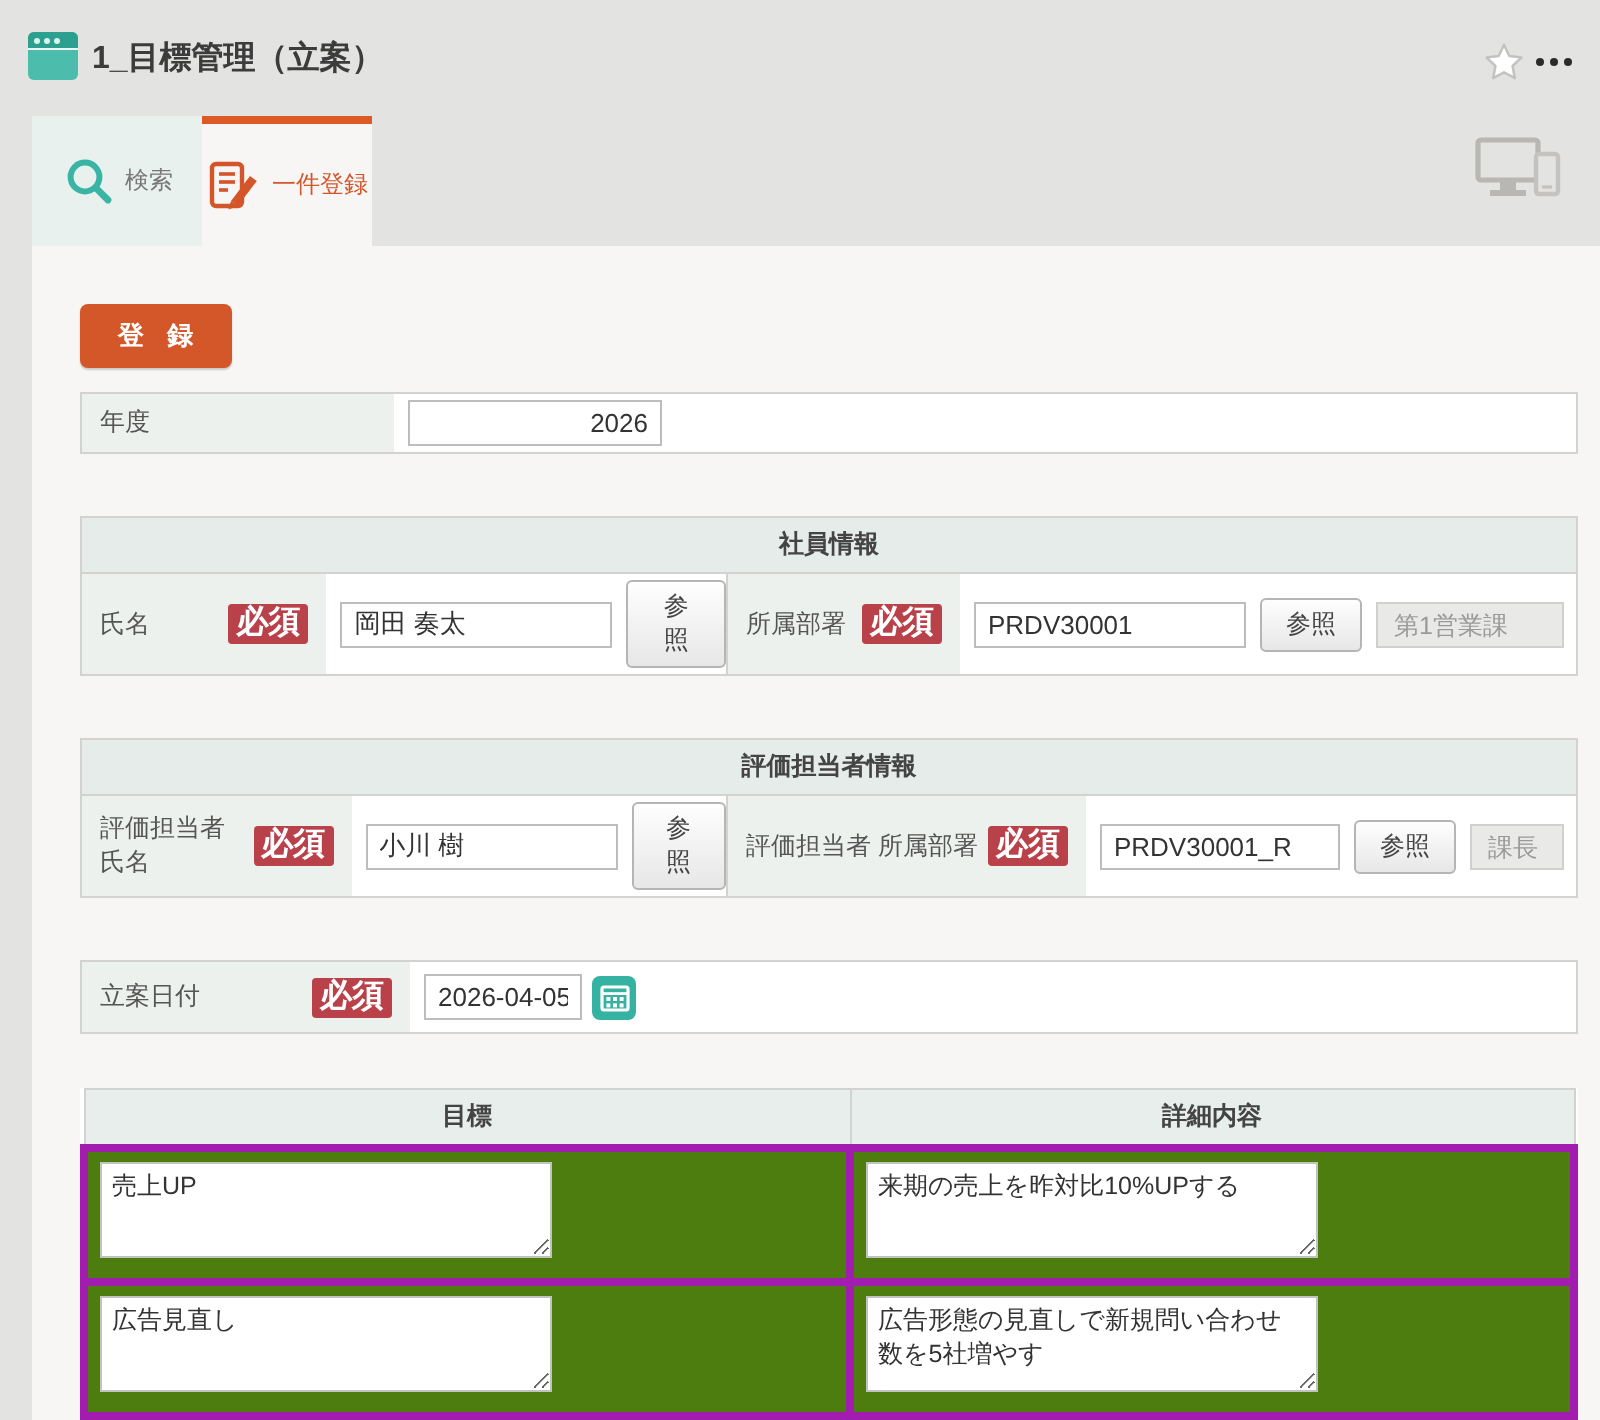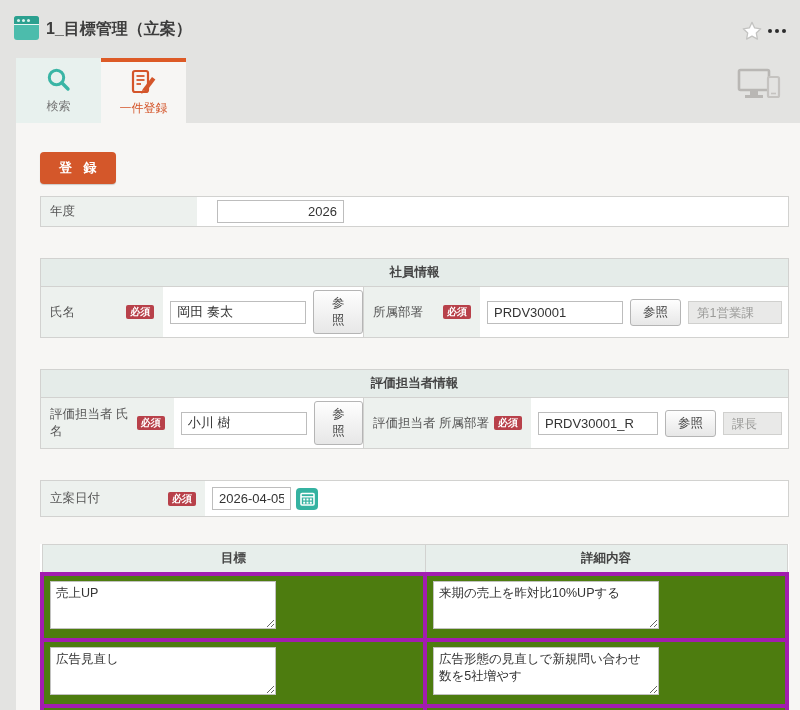--- a/index.html
+++ b/index.html
@@ -20,21 +20,21 @@
     background:#2ba08f; border-bottom:1px solid #e9f6f3; }
   .app-icon .dot { position:absolute; top:3px; width:3px; height:3px; border-radius:50%;
     background:#d8f2ec; }
   .app-title { position:absolute; left:46px; top:19px; font-size:16px; font-weight:bold; color:#3c3c3c; }
   .fav-star { position:absolute; left:741px; top:20px; width:22px; height:22px; cursor:pointer; }
   .more-dots { position:absolute; left:768px; top:29px; display:flex; gap:3px; cursor:pointer; }
   .more-dots i { width:4px; height:4px; border-radius:50%; background:#2b2b2b; }
 
   
   .tabbar { position:absolute; left:16px; top:58px; display:flex; }
-  .tab { width:85px; height:65px; display:flex; flex-direction:column; align-items:center;
+  .tab { width:85px; height:65px; display:flex; flex-direction:row; align-items:center;
     justify-content:center; gap:5px; cursor:pointer; }
   .tab.inactive { background:#e8f1ee; }
   .tab.active { background:#f7f6f4; border-top:4px solid #dd5a26;text-align:center; }
   .tab-label { font-size:12px; color:#777; }
   .tab.active .tab-label { color:#d4552a; }
 
   .device-icon { position:absolute; left:737px; top:68px; cursor:pointer; }
 
   
   .card { position:absolute; left:16px; top:123px; width:784px; height:587px;
@@ -50,34 +50,34 @@
   
   .field-row { display:flex; align-items:center; margin-bottom:31px; }
   .lblcell { align-self:stretch; background:#edf1ee; display:flex; align-items:center;
     padding:0 9px; font-size:12.5px; color:#555; }
   .lblcell.spread { justify-content:space-between; }
   .lblcell.tight { gap:5px; }
 
   .txt-input { height:23px; border:1px solid #bdbdbd; background:#fff; font-family:inherit;
     font-size:13px; color:#333; padding:0 6px; }
 
-  .req-badge { background:#b8414a; color:#fff; font-size:10px; font-weight:bold;
+  .req-badge { background:#b8414a; color:#fff; font-size:16px; font-weight:bold;
     padding:2px 4px; border-radius:2px; line-height:1; flex:none; }
 
   .ref-btn { border:1px solid #b5b5b5; background:linear-gradient(#fefefe,#e7e7e7);
     border-radius:3px; font-family:inherit; font-size:12.5px; color:#444;
     padding:4px 12px; cursor:pointer; }
 
   .ro-field { background:#e9e9e8; border:1px solid #d0d0ce; color:#9a9a98;
     font-size:12.5px; padding:4px 8px; height:23px; line-height:14px; }
 
   
   .year-row { height:31px; }
   .year-row .lblcell { width:156px; }
-  .year-row .txt-input { width:127px; margin-left:20px; text-align:right; }
+  .year-row .txt-input { width:127px; margin-left:7px; text-align:right; }
 
   
   .section { width:749px; border:1px solid #d2d2d0; background:#fff; margin-bottom:31px; }
   .section-hd { background:#e5ece9; border-bottom:1px solid #d2d2d0; text-align:center;
     font-size:12.5px; font-weight:bold; color:#444; padding:5px 16px; }
   .section-bd { display:flex; }
   .fgroup { display:flex; align-items:center; padding:3px 0; }
   .fgroup .lblcell { align-self:stretch; margin:-3px 0; }
   .fg1 { width:322px;justify-content:center; }
   .fg2 { flex:1; border-left:1px solid #d2d2d0; }

